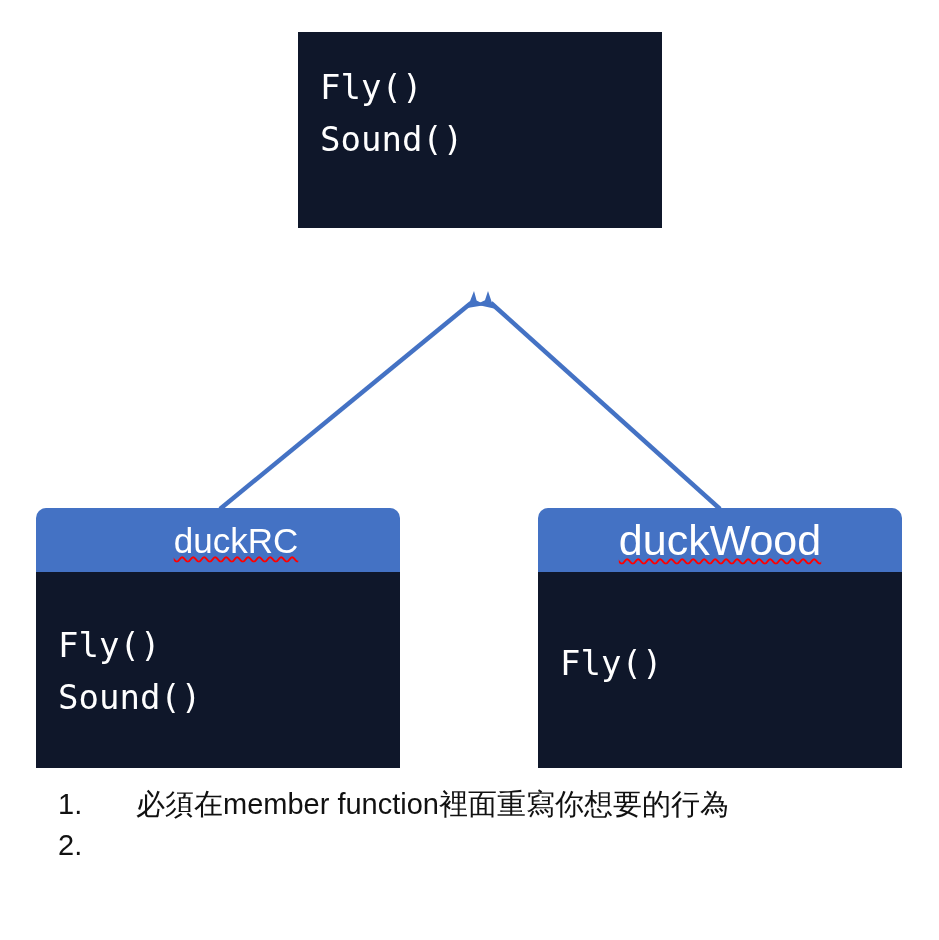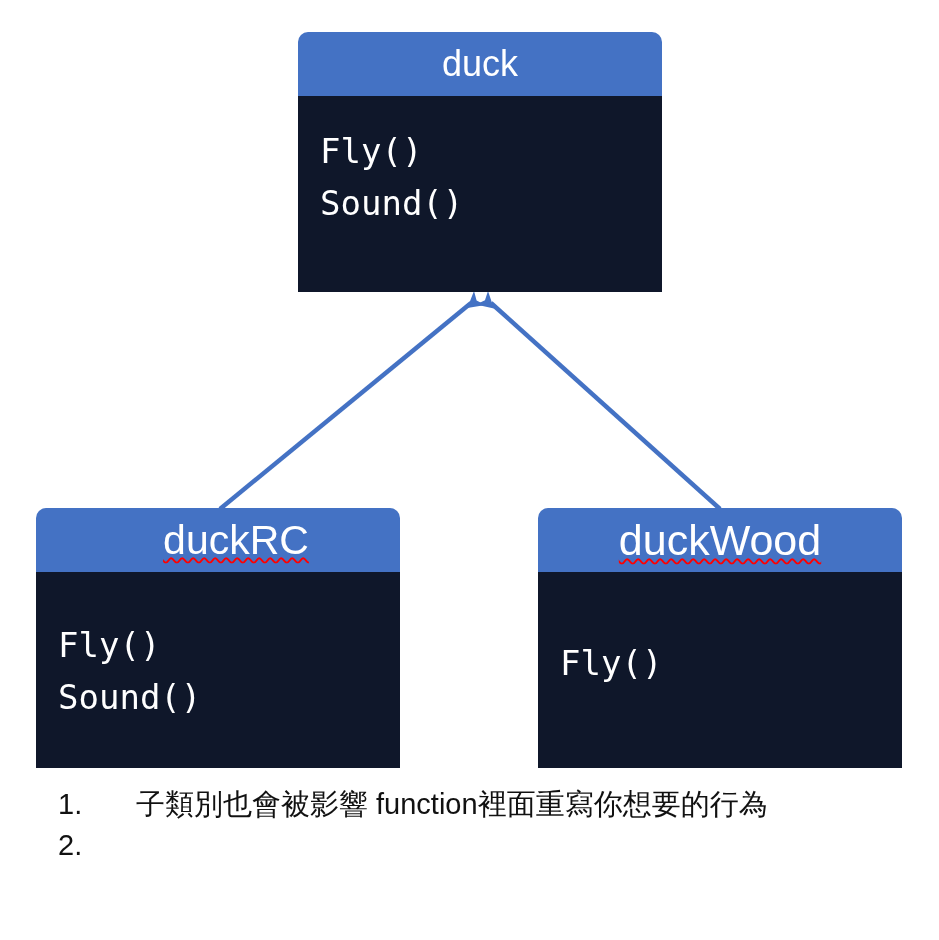--- a/index.html
+++ b/index.html
@@ -65,21 +65,21 @@
 
   
   #box-duck { left: 298px; top: 32px; width: 364px; height: 260px; }
   #box-duck .uml-header { height: 64px; }
   #box-duck .uml-header-title { font-size: 36px; }
   #box-duck .uml-body { height: 196px; padding: 30px 0 0 22px; }
 
   
   #box-duckrc { left: 36px; top: 508px; width: 364px; height: 260px; }
   #box-duckrc .uml-header { height: 64px; }
-  #box-duckrc .uml-header-title { font-size: 41px; margin-left: 36px; }
+  #box-duckrc .uml-header-title { font-size: 35px; margin-left: 36px; }
   #box-duckrc .uml-body { height: 196px; padding: 48px 0 0 22px; }
 
   
   #box-duckwood { left: 538px; top: 508px; width: 364px; height: 260px; }
   #box-duckwood .uml-header { height: 64px; }
   #box-duckwood .uml-header-title { font-size: 43px; }
   #box-duckwood .uml-body { height: 196px; padding: 66px 0 0 22px; }
 
   
   #connectors {
@@ -128,23 +128,20 @@
       <line x1="220" y1="509" x2="471" y2="303" stroke="#4472c4" stroke-width="4.5"></line>
       <polygon points="474,291 458,300 474,309 470,300" fill="#4472c4" transform="rotate(-39.3 474 291)"></polygon>
     </g>
     <g>
       <line x1="720" y1="509" x2="491" y2="303" stroke="#4472c4" stroke-width="4.5"></line>
       <polygon points="488,291 504,300 488,309 492,300" fill="#4472c4" transform="rotate(41.9 488 291)"></polygon>
     </g>
   </svg>
 
   <div class="uml-box" id="box-duck">
-    <div class="uml-header">
-      <span class="uml-header-title">duck</span>
-    </div>
     <div class="uml-body">Fly()
 Sound()</div>
   </div>
 
   <div class="uml-box" id="box-duckrc">
     <div class="uml-header">
       <span class="uml-header-title spellcheck">duckRC</span>
     </div>
     <div class="uml-body">Fly()
 Sound()</div>
@@ -153,20 +150,20 @@
   <div class="uml-box" id="box-duckwood">
     <div class="uml-header">
       <span class="uml-header-title spellcheck">duckWood</span>
     </div>
     <div class="uml-body">Fly()</div>
   </div>
 
   <div id="notes">
     <div class="note-row">
       <span class="note-num">1.</span>
-      <span class="note-text">子類別也會被影響 function裡面重寫你想要的行為</span>
+      <span class="note-text">必須在member function裡面重寫你想要的行為</span>
     </div>
     <div class="note-row">
       <span class="note-num">2.</span>
     </div>
   </div>
 
 </div>
 
 </body></html>

